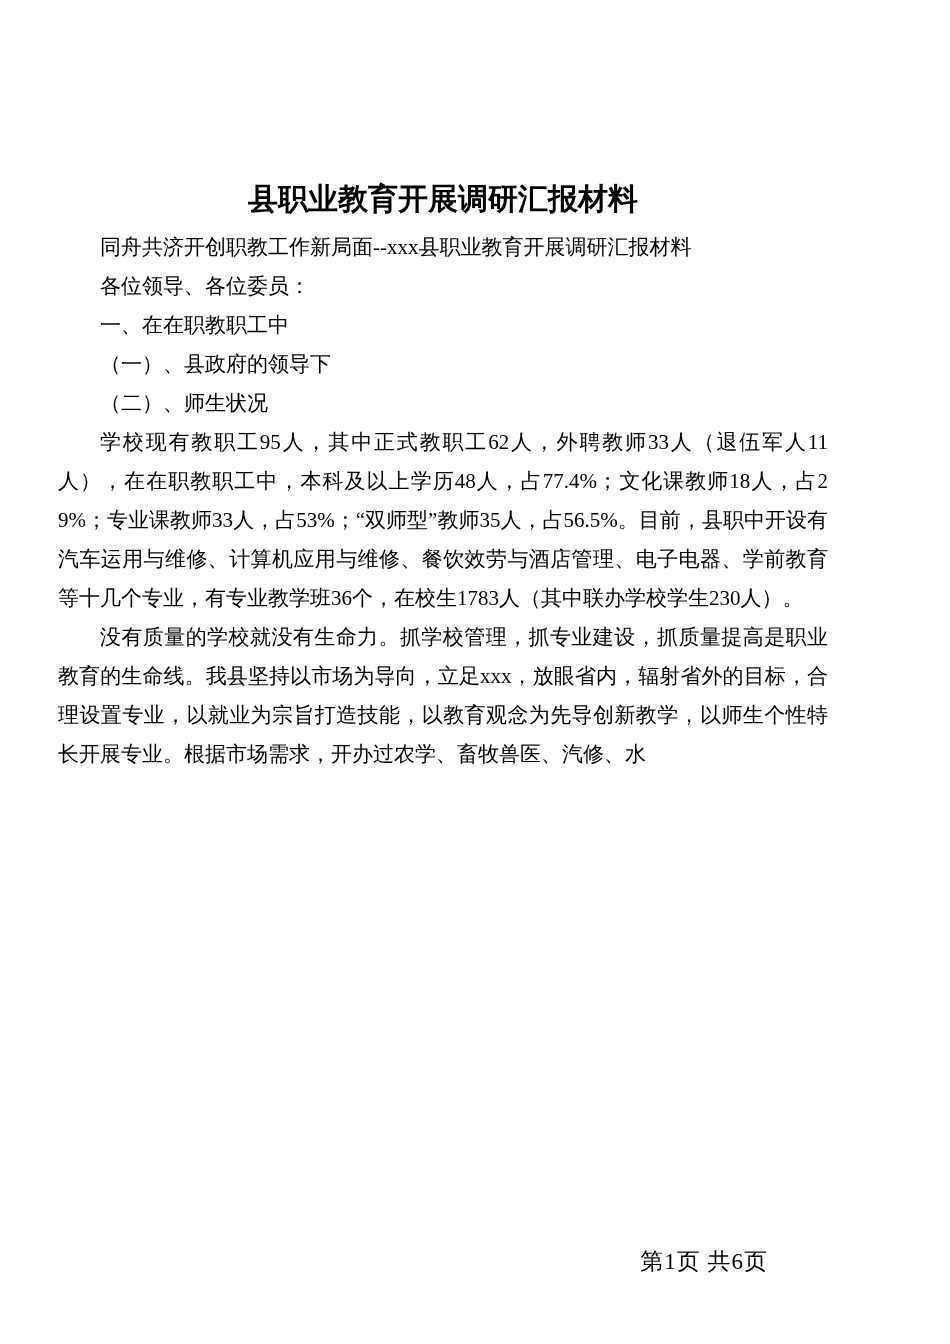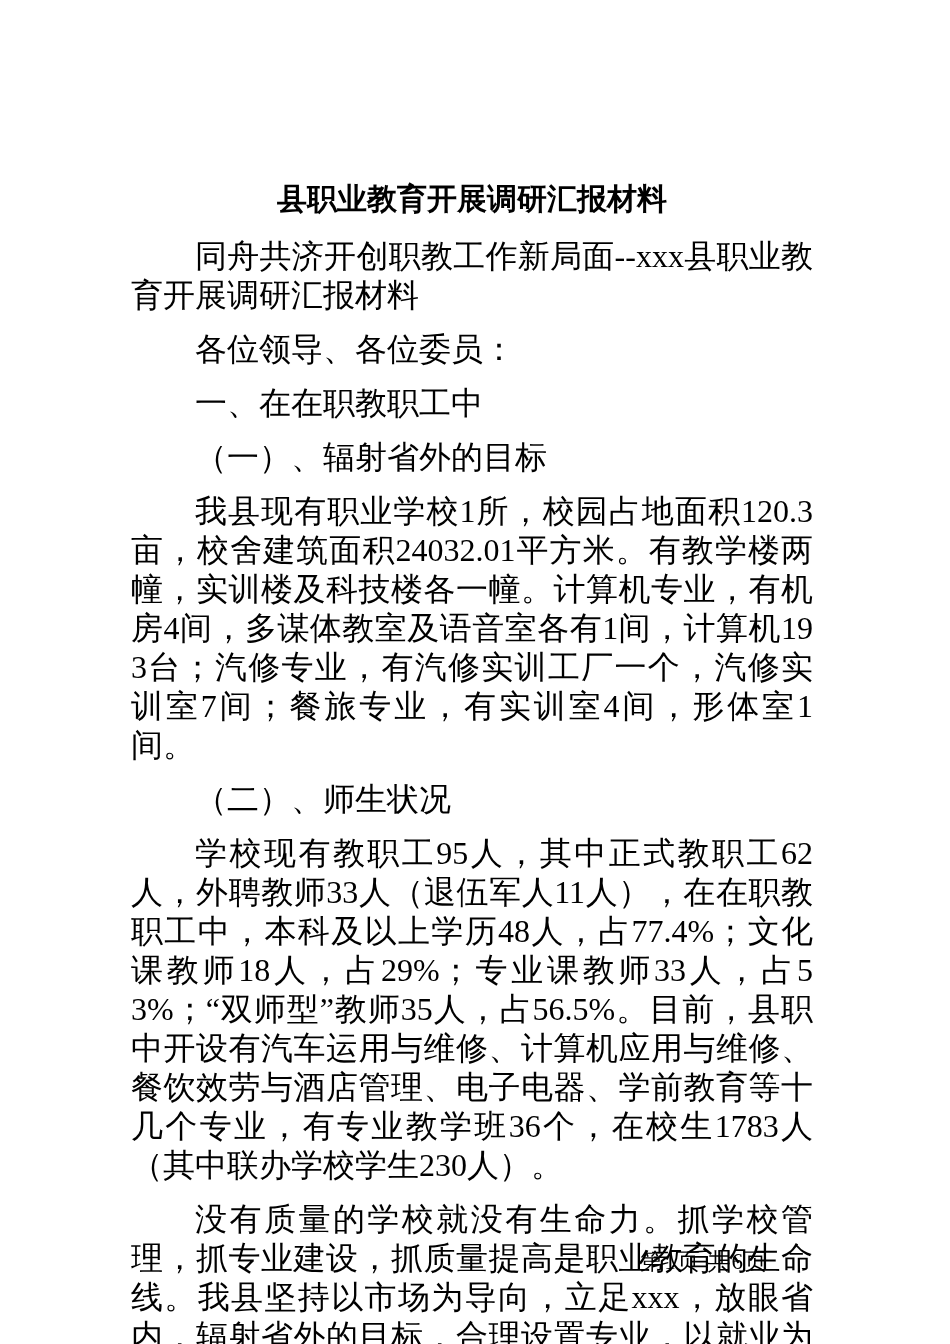--- a/index.html
+++ b/index.html
@@ -13,33 +13,33 @@
     font-family: "Liberation Serif", "DejaVu Serif", serif;
     color: #000000;
     overflow: hidden;
   }
   .page {
     position: relative;
     width: 950px;
     height: 1344px;
     box-sizing: border-box;
     background: #ffffff;
-    padding: 176px 122px 0 116px;
+    padding: 176px 122px 0 58px;
   }
   .doc-title {
     margin: 0 0 6px 0;
     font-size: 30px;
     line-height: 46px;
     font-weight: bold;
     text-align: center;
     font-family: "Liberation Serif", "DejaVu Serif", serif;
   }
   .para {
-    margin: 15px;
-    font-size: 32px;
+    margin: 0;
+    font-size: 21px;
     line-height: 39px;
     text-indent: 2em;
     text-align: justify;
     text-justify: inter-ideograph;
     word-break: break-all;
   }
   .page-footer {
     position: absolute;
     right: 182px;
     bottom: 72px;
@@ -50,22 +50,21 @@
 </style>
 </head>
 <body>
 
 <div class="page">
   <h1 class="doc-title">县职业教育开展调研汇报材料</h1>
 
   <p class="para">同舟共济开创职教工作新局面--xxx县职业教育开展调研汇报材料</p>
   <p class="para">各位领导、各位委员：</p>
   <p class="para">一、在在职教职工中</p>
-  <p class="para">（一）、辐射省外的目标</p>
-  <p class="para">我县现有职业学校1所，校园占地面积120.3亩，校舍建筑面积24032.01平方米。有教学楼两幢，实训楼及科技楼各一幢。计算机专业，有机房4间，多谋体教室及语音室各有1间，计算机193台；汽修专业，有汽修实训工厂一个，汽修实训室7间；餐旅专业，有实训室4间，形体室1间。</p>
+  <p class="para">（一）、县政府的领导下</p>
   <p class="para">（二）、师生状况</p>
   <p class="para">学校现有教职工95人，其中正式教职工62人，外聘教师33人（退伍军人11人），在在职教职工中，本科及以上学历48人，占77.4%；文化课教师18人，占29%；专业课教师33人，占53%；“双师型”教师35人，占56.5%。目前，县职中开设有汽车运用与维修、计算机应用与维修、餐饮效劳与酒店管理、电子电器、学前教育等十几个专业，有专业教学班36个，在校生1783人（其中联办学校学生230人）。</p>
   <p class="para">没有质量的学校就没有生命力。抓学校管理，抓专业建设，抓质量提高是职业教育的生命线。我县坚持以市场为导向，立足xxx，放眼省内，辐射省外的目标，合理设置专业，以就业为宗旨打造技能，以教育观念为先导创新教学，以师生个性特长开展专业。根据市场需求，开办过农学、畜牧兽医、汽修、水</p>
 
   <div class="page-footer">
     <span>第1页  共6页</span>
   </div>
 </div>
 
 </body></html>

